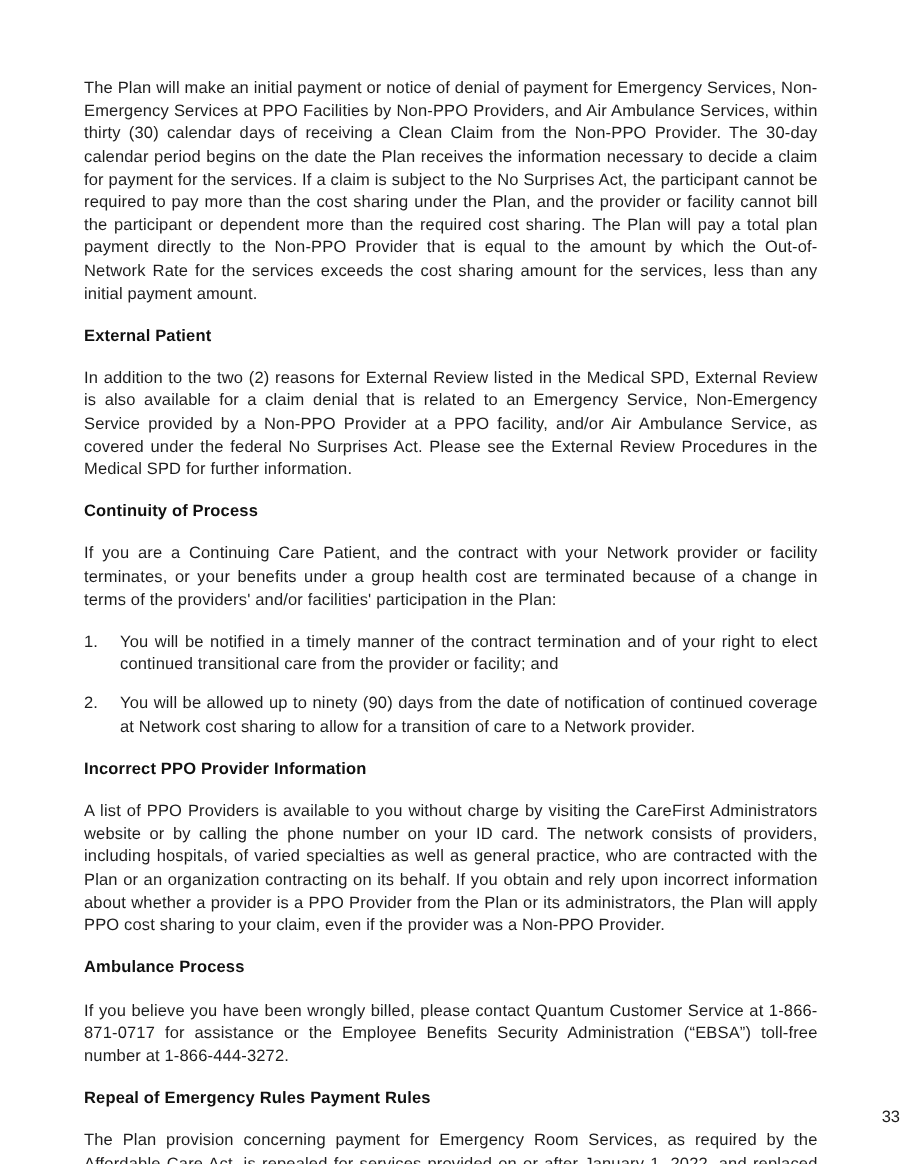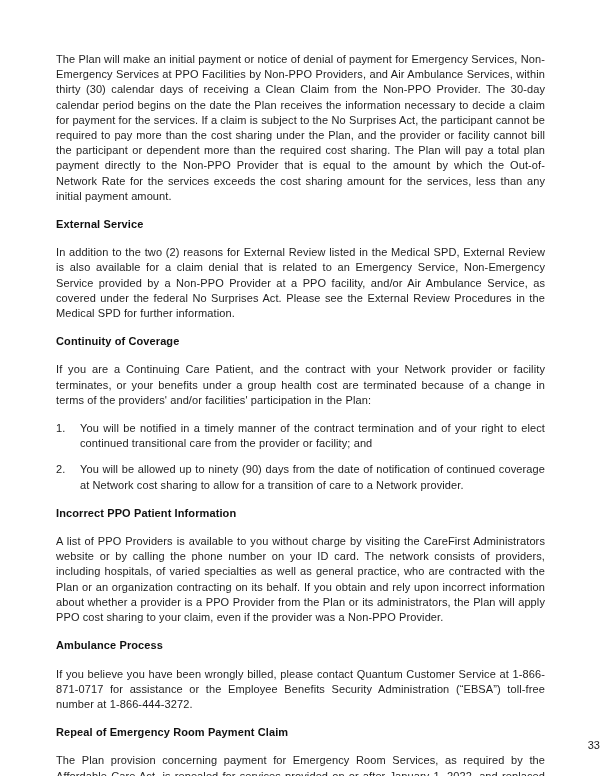--- a/index.html
+++ b/index.html
@@ -91,49 +91,49 @@
   }
 </style>
 </head>
 <body>
 
 <div class="page">
   <div class="content">
 
     <p class="body-text">The Plan will make an initial payment or notice of denial of payment for Emergency Services, Non-Emergency Services at PPO Facilities by Non-PPO Providers, and Air Ambulance Services, within thirty (30) calendar days of receiving a Clean Claim from the Non-PPO Provider. The 30-day calendar period begins on the date the Plan receives the information necessary to decide a claim for payment for the services. If a claim is subject to the No Surprises Act, the participant cannot be required to pay more than the cost sharing under the Plan, and the provider or facility cannot bill the participant or dependent more than the required cost sharing. The Plan will pay a total plan payment directly to the Non-PPO Provider that is equal to the amount by which the Out-of-Network Rate for the services exceeds the cost sharing amount for the services, less than any initial payment amount.</p>
 
-    <h2 class="section-heading">External Service</h2>
+    <h2 class="section-heading">External Patient</h2>
 
     <p class="body-text">In addition to the two (2) reasons for External Review listed in the Medical SPD, External Review is also available for a claim denial that is related to an Emergency Service, Non-Emergency Service provided by a Non-PPO Provider at a PPO facility, and/or Air Ambulance Service, as covered under the federal No Surprises Act. Please see the External Review Procedures in the Medical SPD for further information.</p>
 
-    <h2 class="section-heading">Continuity of Coverage</h2>
+    <h2 class="section-heading">Continuity of Process</h2>
 
     <p class="body-text">If you are a Continuing Care Patient, and the contract with your Network provider or facility terminates, or your benefits under a group health cost are terminated because of a change in terms of the providers' and/or facilities' participation in the Plan:</p>
 
     <div class="list-block">
       <ol class="numbered-list">
         <li>
           <span class="marker">1.</span>
           <span>You will be notified in a timely manner of the contract termination and of your right to elect continued transitional care from the provider or facility; and</span>
         </li>
         <li>
           <span class="marker">2.</span>
           <span>You will be allowed up to ninety (90) days from the date of notification of continued coverage at Network cost sharing to allow for a transition of care to a Network provider.</span>
         </li>
       </ol>
     </div>
 
-    <h2 class="section-heading">Incorrect PPO Patient Information</h2>
+    <h2 class="section-heading">Incorrect PPO Provider Information</h2>
 
     <p class="body-text">A list of PPO Providers is available to you without charge by visiting the CareFirst Administrators website or by calling the phone number on your ID card. The network consists of providers, including hospitals, of varied specialties as well as general practice, who are contracted with the Plan or an organization contracting on its behalf. If you obtain and rely upon incorrect information about whether a provider is a PPO Provider from the Plan or its administrators, the Plan will apply PPO cost sharing to your claim, even if the provider was a Non-PPO Provider.</p>
 
     <h2 class="section-heading">Ambulance Process</h2>
 
     <p class="body-text">If you believe you have been wrongly billed, please contact Quantum Customer Service at 1-866-871-0717 for assistance or the Employee Benefits Security Administration (“EBSA”) toll-free number at 1-866-444-3272.</p>
 
-    <h2 class="section-heading">Repeal of Emergency Room Payment Claim</h2>
+    <h2 class="section-heading">Repeal of Emergency Rules Payment Rules</h2>
 
     <p class="body-text">The Plan provision concerning payment for Emergency Room Services, as required by the Affordable Care Act, is repealed for services provided on or after January 1, 2022, and replaced with the No Surprises Act requirements.</p>
 
   </div>
 
   <div class="page-number">33</div>
 </div>
 
 </body></html>

